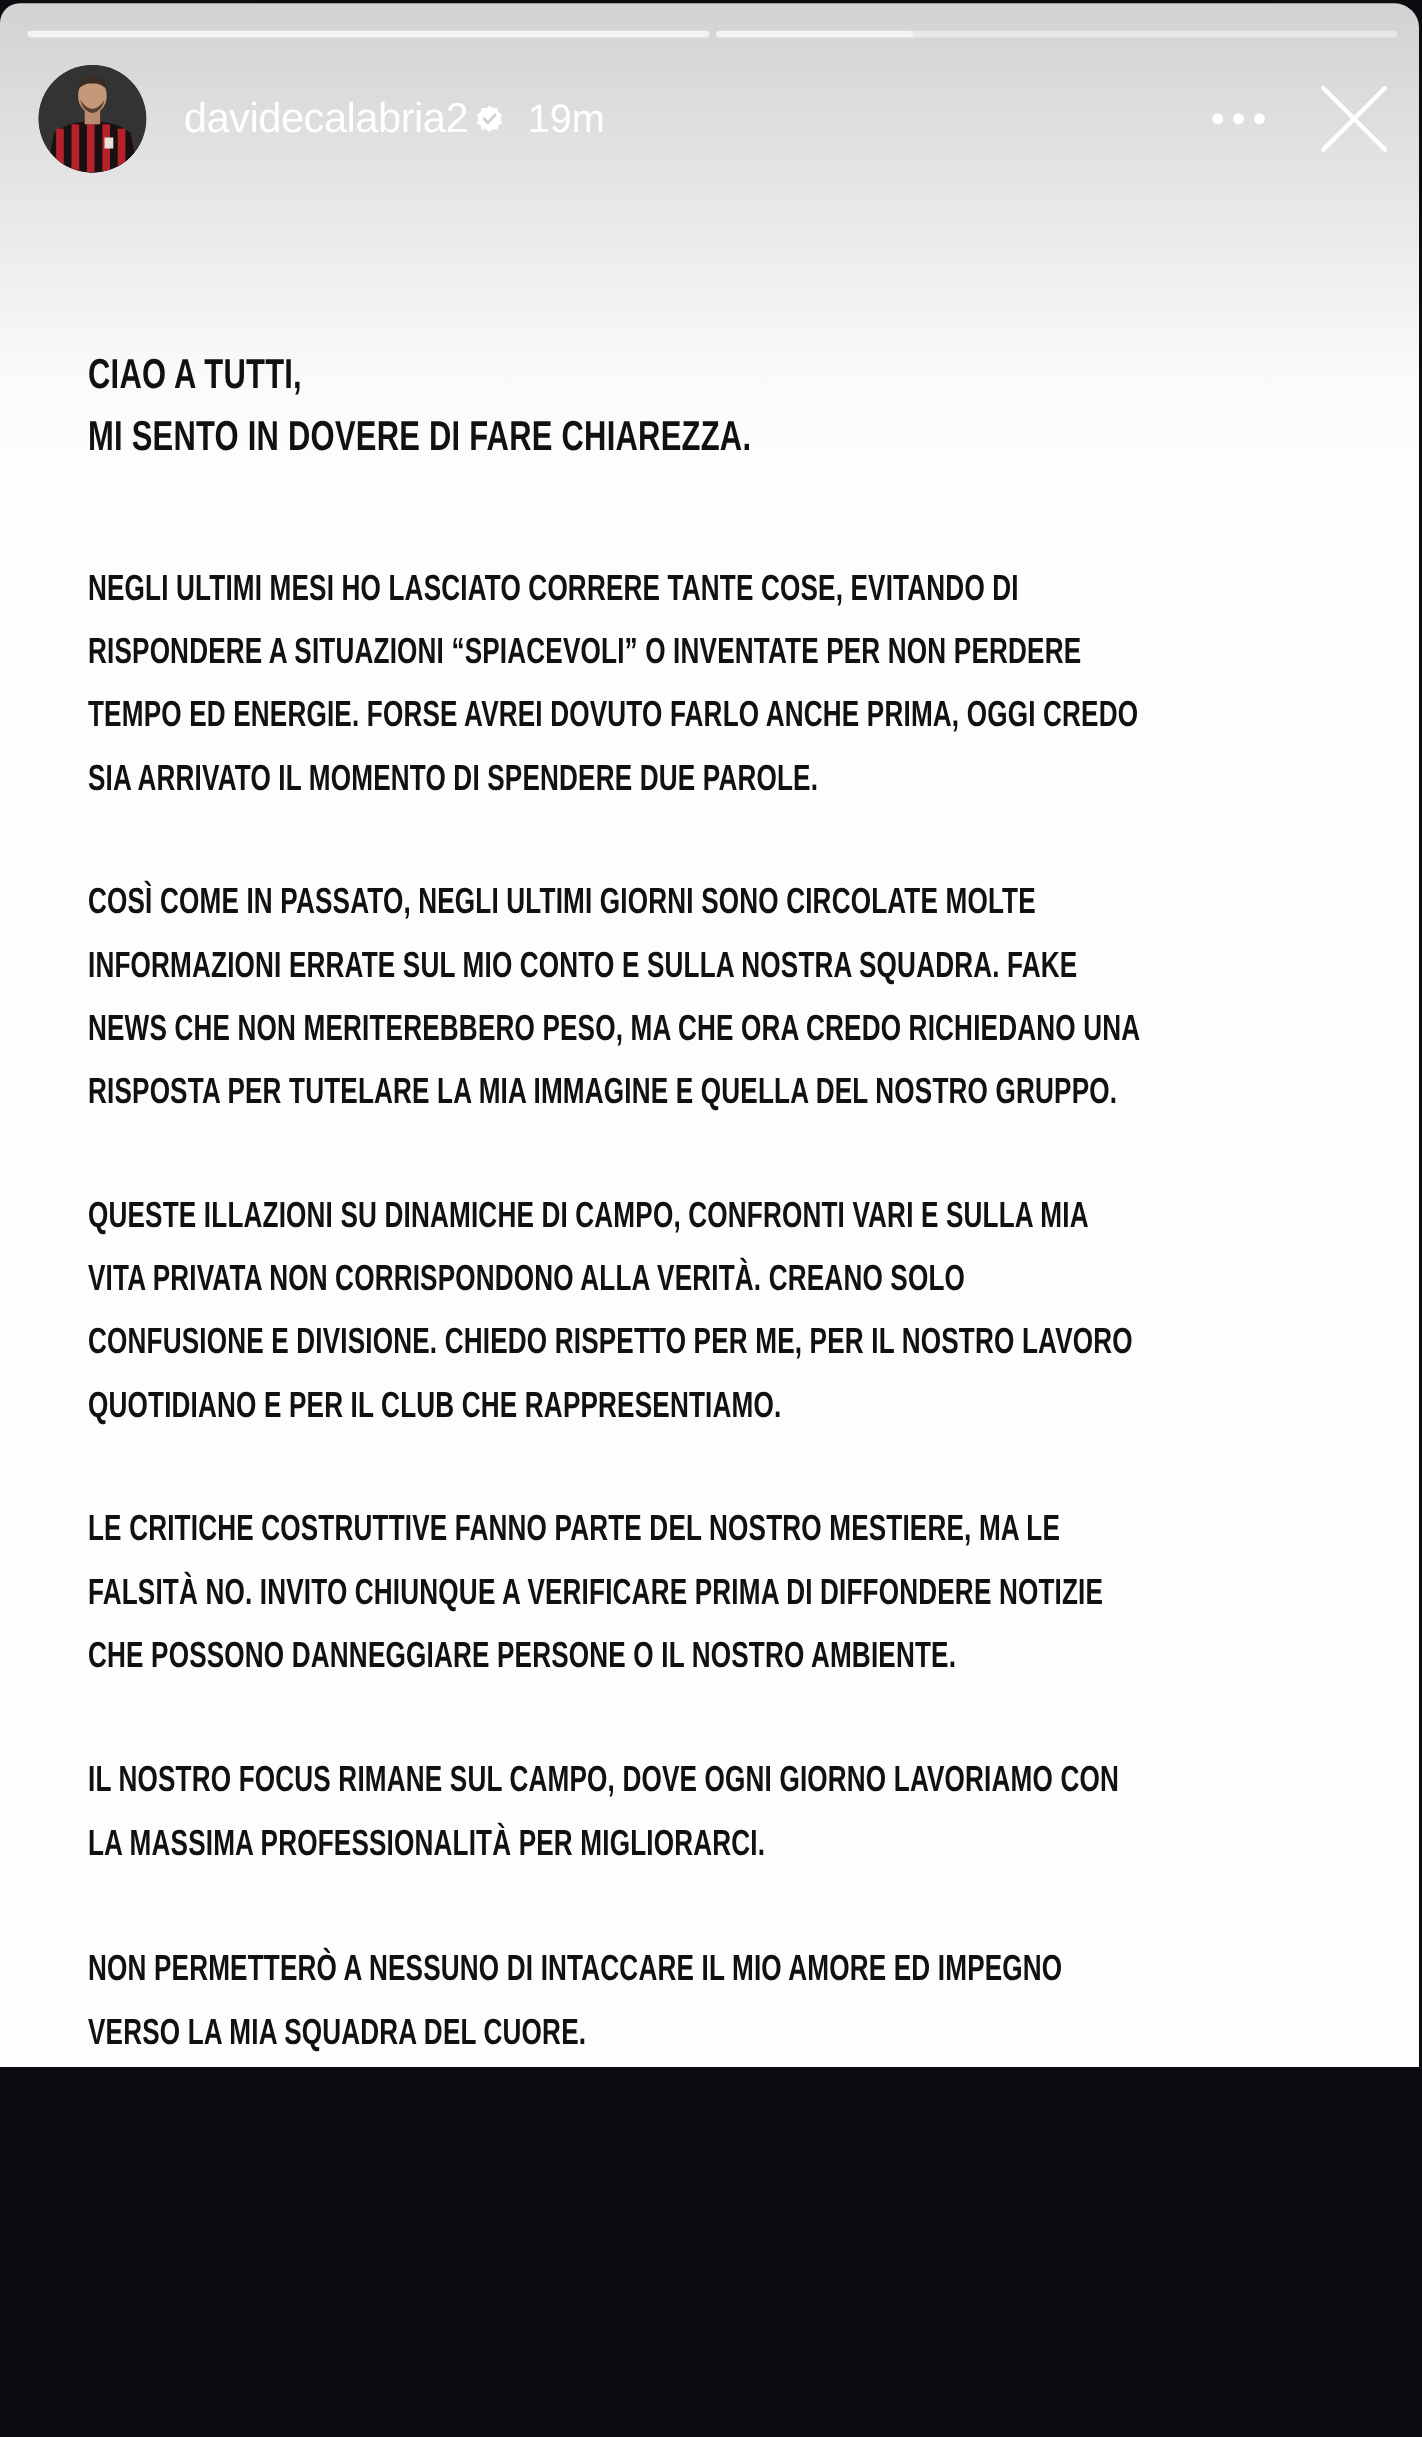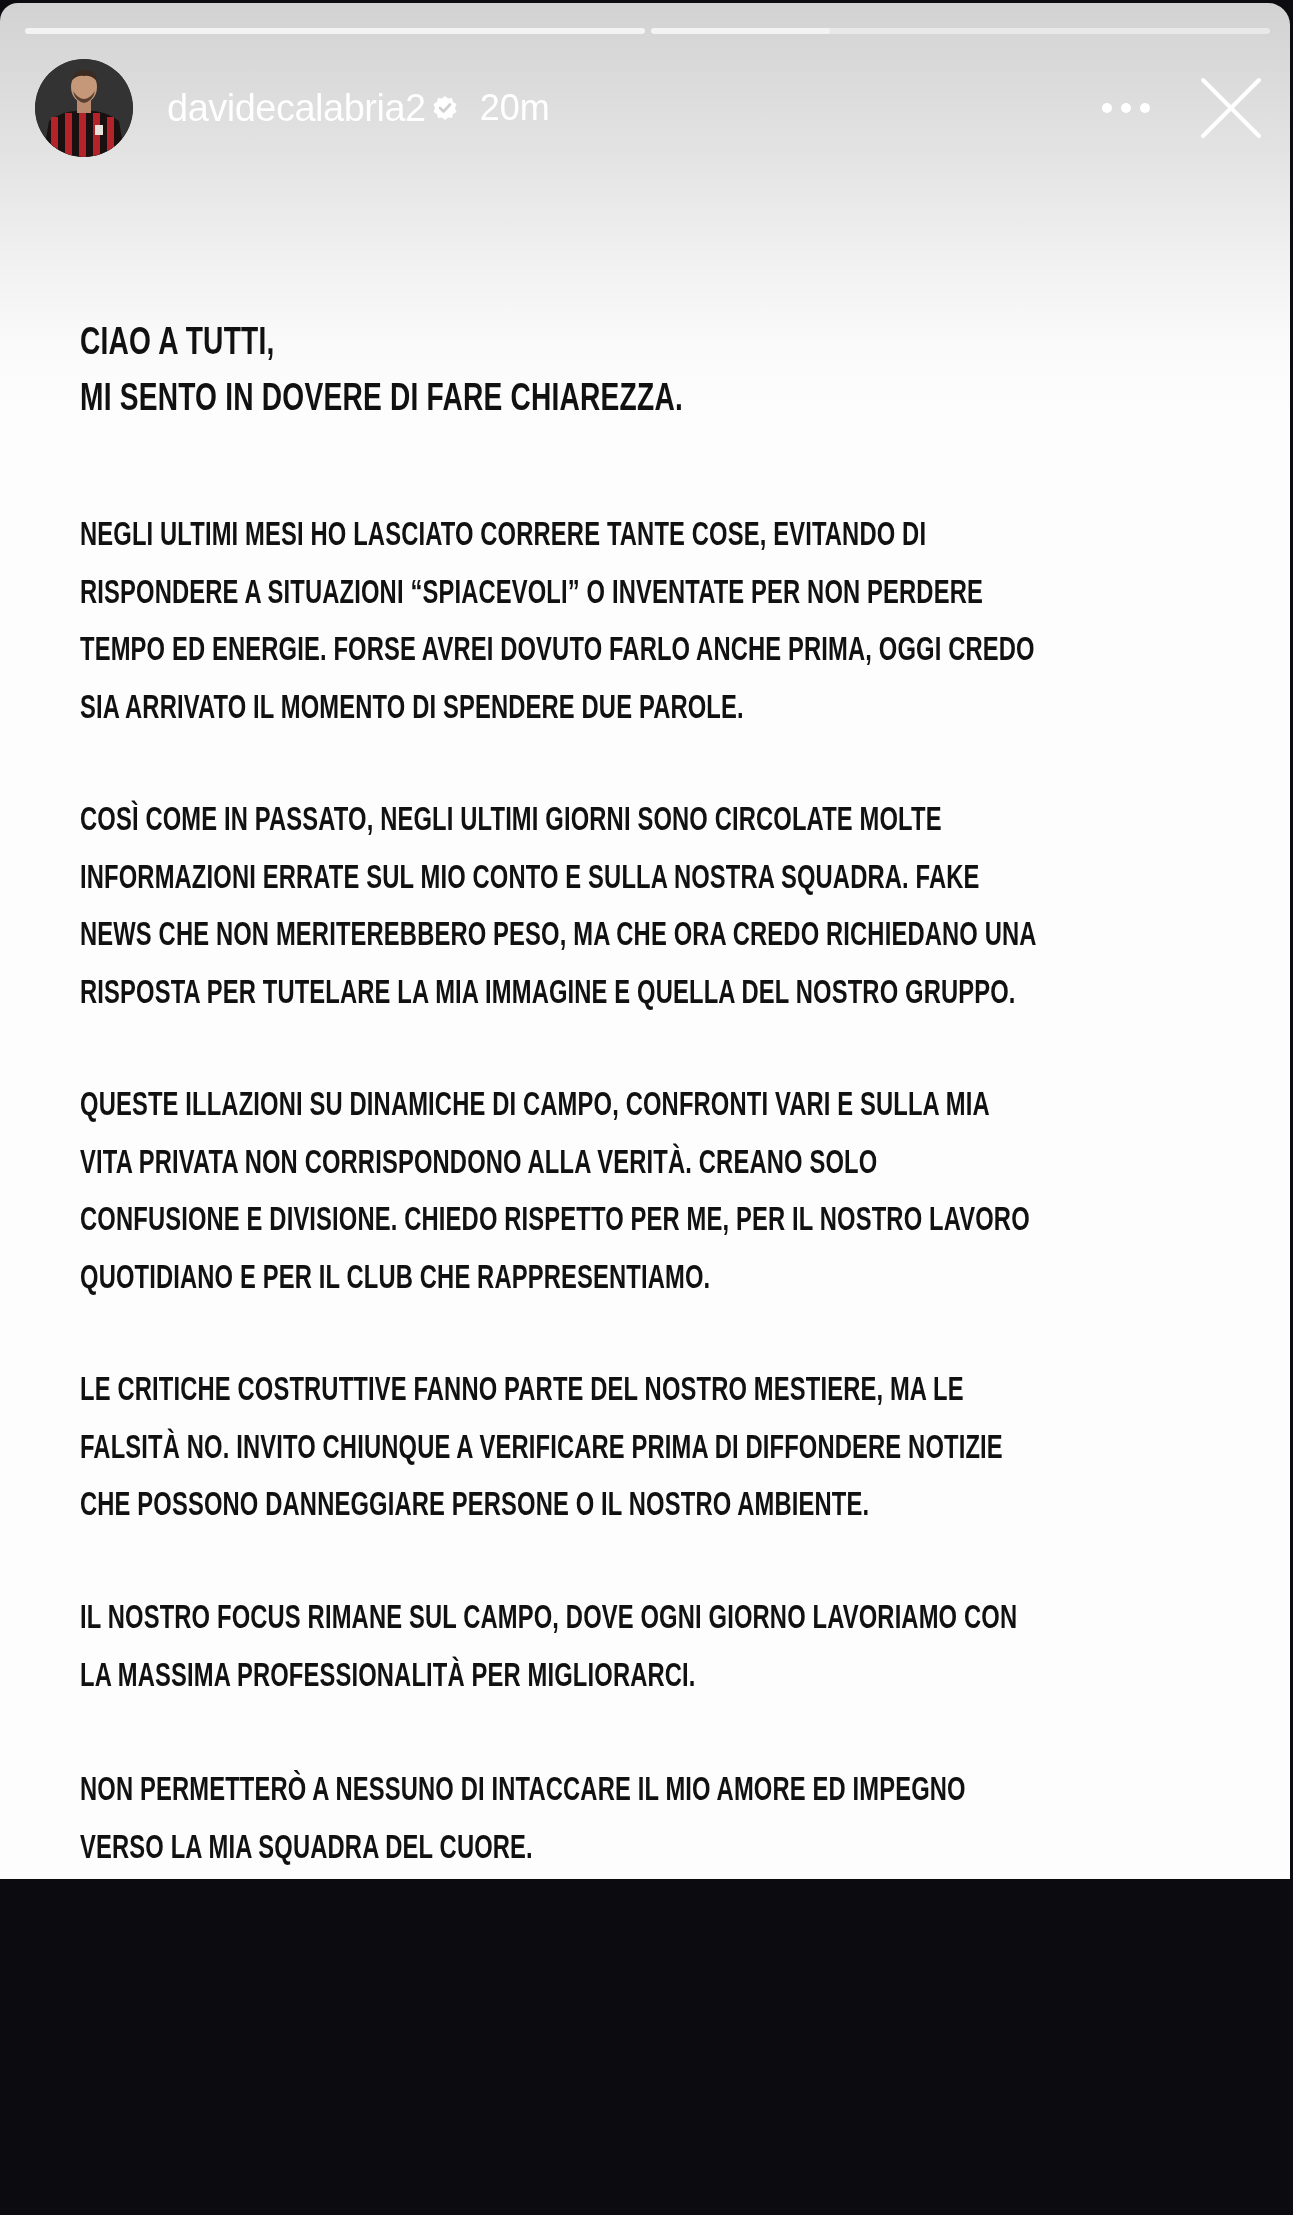--- a/index.html
+++ b/index.html
@@ -207,21 +207,21 @@
         </g>
       </svg>
     </div>
     <span class="username">davidecalabria2</span>
     <span class="verified">
       <svg width="26" height="26" viewBox="0 0 26 26">
         <path d="M13 1 L16 3.5 L20 3 L21 7 L24.5 9 L23 13 L24.5 17 L21 19 L20 23 L16 22.5 L13 25 L10 22.5 L6 23 L5 19 L1.5 17 L3 13 L1.5 9 L5 7 L6 3 L10 3.5 Z" fill="#ffffff"></path>
         <path d="M8 13 L11.5 16.5 L18 9.5" stroke="#cfcfcf" stroke-width="2.6" fill="none" stroke-linecap="round" stroke-linejoin="round"></path>
       </svg>
     </span>
-    <span class="time">20m</span>
+    <span class="time">19m</span>
     <div class="spacer"></div>
     <div class="more">
       <span class="dot"></span>
       <span class="dot"></span>
       <span class="dot"></span>
     </div>
     <div class="close">
       <svg width="64" height="64" viewBox="0 0 64 64">
         <line x1="4" y1="4" x2="60" y2="60" stroke="#ffffff" stroke-width="4" stroke-linecap="round"></line>
         <line x1="60" y1="4" x2="4" y2="60" stroke="#ffffff" stroke-width="4" stroke-linecap="round"></line>

